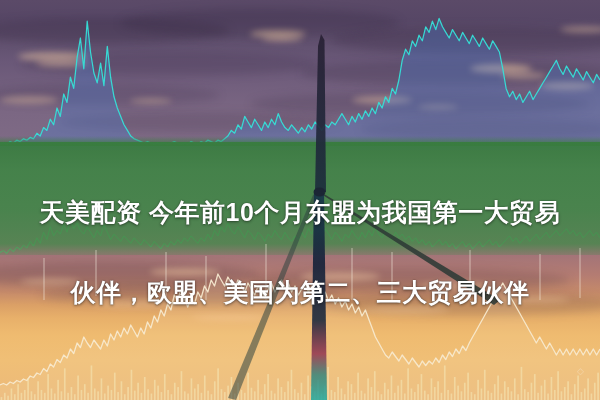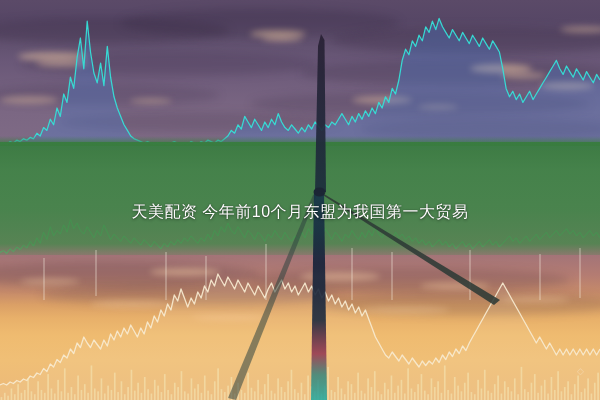--- a/index.html
+++ b/index.html
@@ -44,21 +44,21 @@
   #chartTop{position:absolute;left:0;top:0;width:600px;height:400px;}
   #chartBot{position:absolute;left:0;top:0;width:600px;height:400px;}
 
   
   #turbine{position:absolute;left:0;top:0;width:600px;height:400px;}
 
   
   #headline{
     position:absolute;left:0;top:152px;width:600px;
     text-align:center;color:#ffffff;
-    font-weight:normal;font-size:16px;line-height:40px;
+    font-weight:bold;font-size:25px;line-height:40px;
     letter-spacing:.5px;
     text-shadow:0 1px 3px rgba(0,0,0,.45),0 0 1px rgba(0,0,0,.6);
     white-space:pre-line;
     z-index:40;
   }
 
   #watermark{
     position:absolute;right:16px;bottom:24px;
     color:rgba(255,255,255,.30);font-size:9px;z-index:45;
   }
@@ -333,16 +333,17 @@
 
     <polygon points="318,192 313,195 228,398 236,400" fill="#2f4440" opacity="0.55"></polygon>
 
     <polygon points="314,190 324,190 327,400 311,400" fill="url(#towerGrad)"></polygon>
 
     <ellipse cx="319.5" cy="192" rx="6" ry="4.5" fill="#1c2433" opacity="0.9"></ellipse>
   </svg>
 
   <div id="headline">
     <div>天美配资 今年前10个月东盟为我国第一大贸易</div>
+    <div>伙伴，欧盟、美国为第二、三大贸易伙伴</div>
   </div>
 
   <div id="watermark">◇</div>
 </div>
 
 </body></html>

